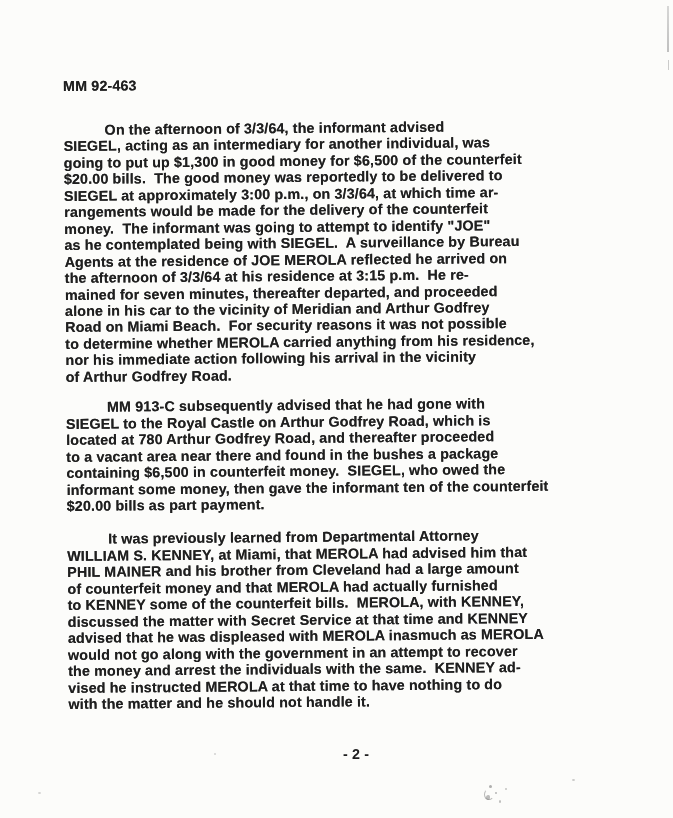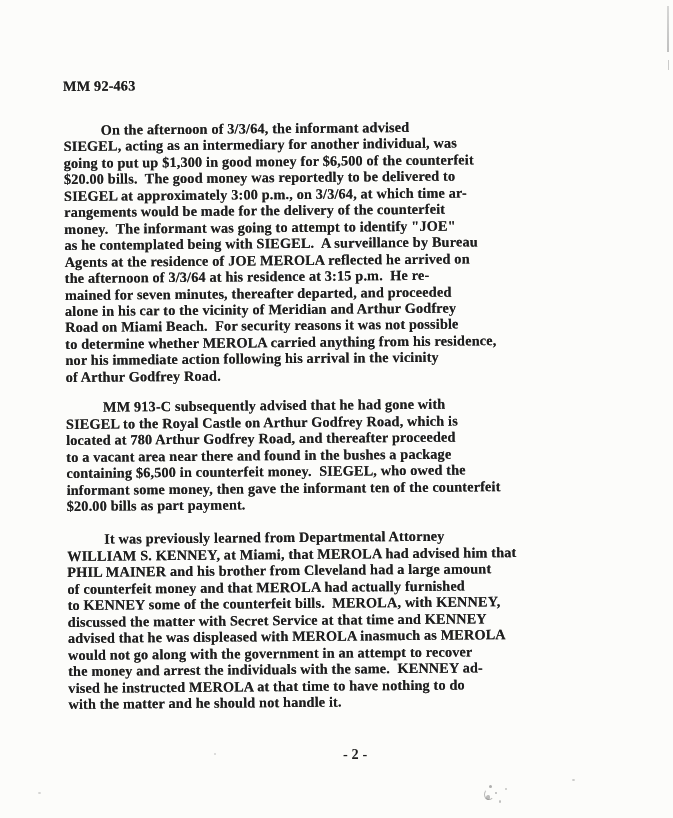--- a/index.html
+++ b/index.html
@@ -14,21 +14,21 @@
     width: 673px;
     height: 818px;
     background: var(--paper);
     overflow: hidden;
   }
   .page {
     position: relative;
     width: 673px;
     height: 818px;
     background: var(--paper);
-    font-family: Liberation Serif, serif;
+    font-family: Liberation Sans, sans-serif;
     font-weight: 700;
     color: var(--ink);
   }
   .scan-content {
     position: absolute;
     left: 63px;
     top: 78px;
     width: 596px;
     transform: rotate(-0.5deg);
     transform-origin: 0 0;

